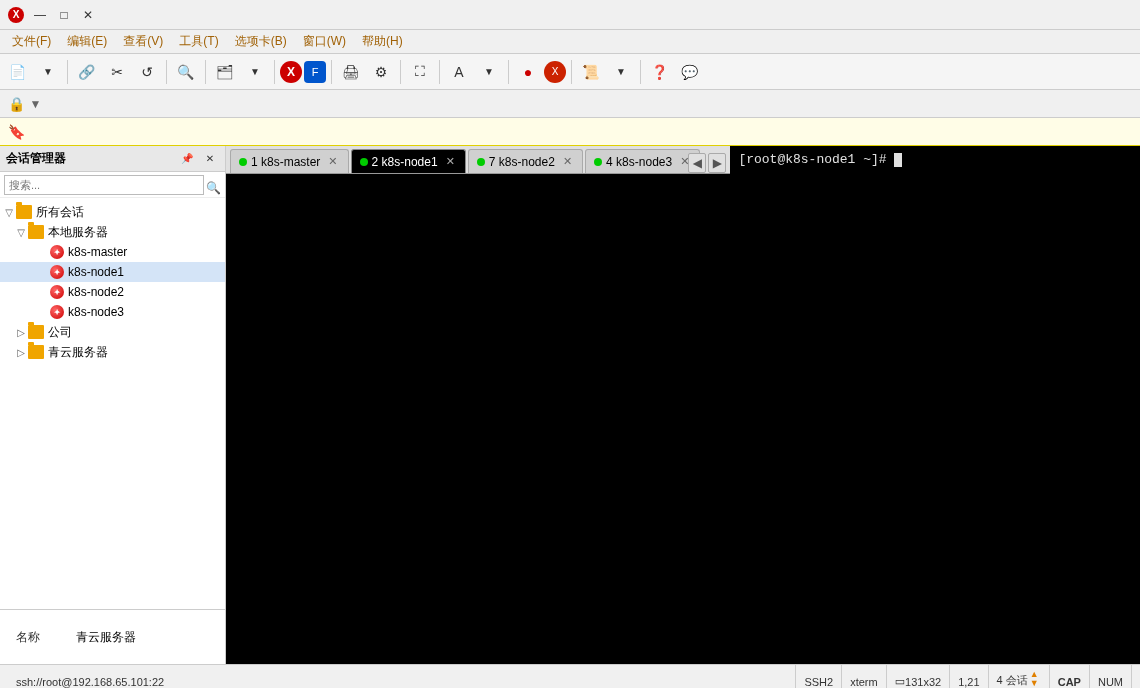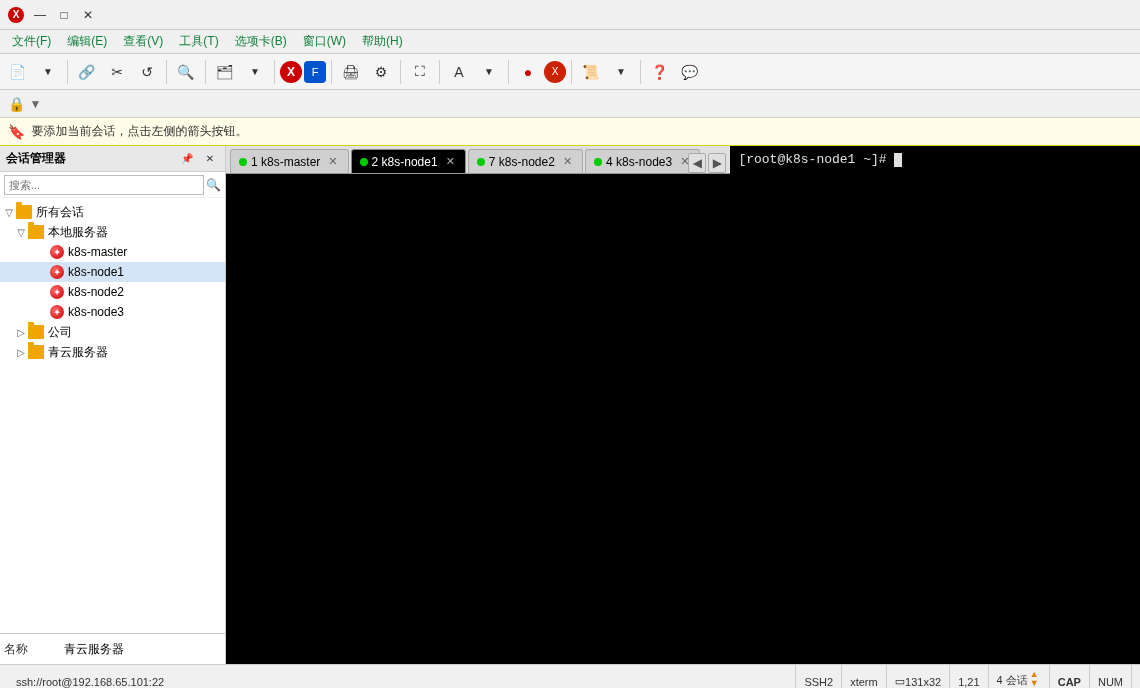--- a/index.html
+++ b/index.html
@@ -43,21 +43,21 @@
       background: #f0f0f0;
       display: flex;
       align-items: center;
       padding: 0 4px;
       border-bottom: 1px solid #ccc;
     }
     .menu-item {
       padding: 2px 8px;
       cursor: pointer;
       font-size: 12px;
-      color: #15803d;
+      color: #a16207;
     }
 
     
     #toolbar {
       height: 36px;
       background: #f5f5f5;
       display: flex;
       align-items: center;
       padding: 0 4px;
       border-bottom: 1px solid #ccc;
@@ -138,21 +138,21 @@
     #sidebar-header .sh-btn {
       width: 18px; height: 18px;
       display: flex; align-items: center; justify-content: center;
       cursor: pointer; font-size: 10px; color: #333;
       border: 1px solid transparent;
     }
 
     #sidebar-search {
       height: 26px;
       display: flex;
-      align-items: center;
+      align-items: flex-end;
       padding: 2px 4px;
       border-bottom: 1px solid #eee;
     }
     #sidebar-search input {
       flex: 1;
       height: 20px;
       font-size: 11px;
       border: 1px solid #bbb;
       padding: 0 4px;
       outline: none;
@@ -201,21 +201,21 @@
       width: 14px; height: 14px;
       border-radius: 50%;
       background: radial-gradient(circle at 35% 35%, #ff6666, #cc0000);
       display: flex; align-items: center; justify-content: center;
       color: white; font-size: 8px; font-weight: bold;
     }
 
     
     #props-panel {
       border-top: 1px solid #ccc;
-      padding: 4px;
+      padding: 16px;
       font-size: 12px;
     }
     .prop-row {
       display: flex;
       height: 22px;
       align-items: center;
     }
     .prop-label { width: 60px; color: #333; }
     .prop-value { color: #000; }
 
@@ -400,21 +400,20 @@
   <div class="tb-btn">💬</div>
 </div>
 
 <div id="address-bar">
   <span class="addr-icon">🔒</span>
   <span class="addr-arrow">▼</span>
 </div>
 
 <div id="hint-bar">
   <span class="hint-icon">🔖</span>
-  <span class="hint-text">要添加当前会话，点击左侧的箭头按钮。</span>
 </div>
 
 <div id="main">
 
   <div id="sidebar">
     <div id="sidebar-header">
       <span class="sh-title">会话管理器</span>
       <div class="sh-btn">📌</div>
       <div class="sh-btn">✕</div>
     </div>

